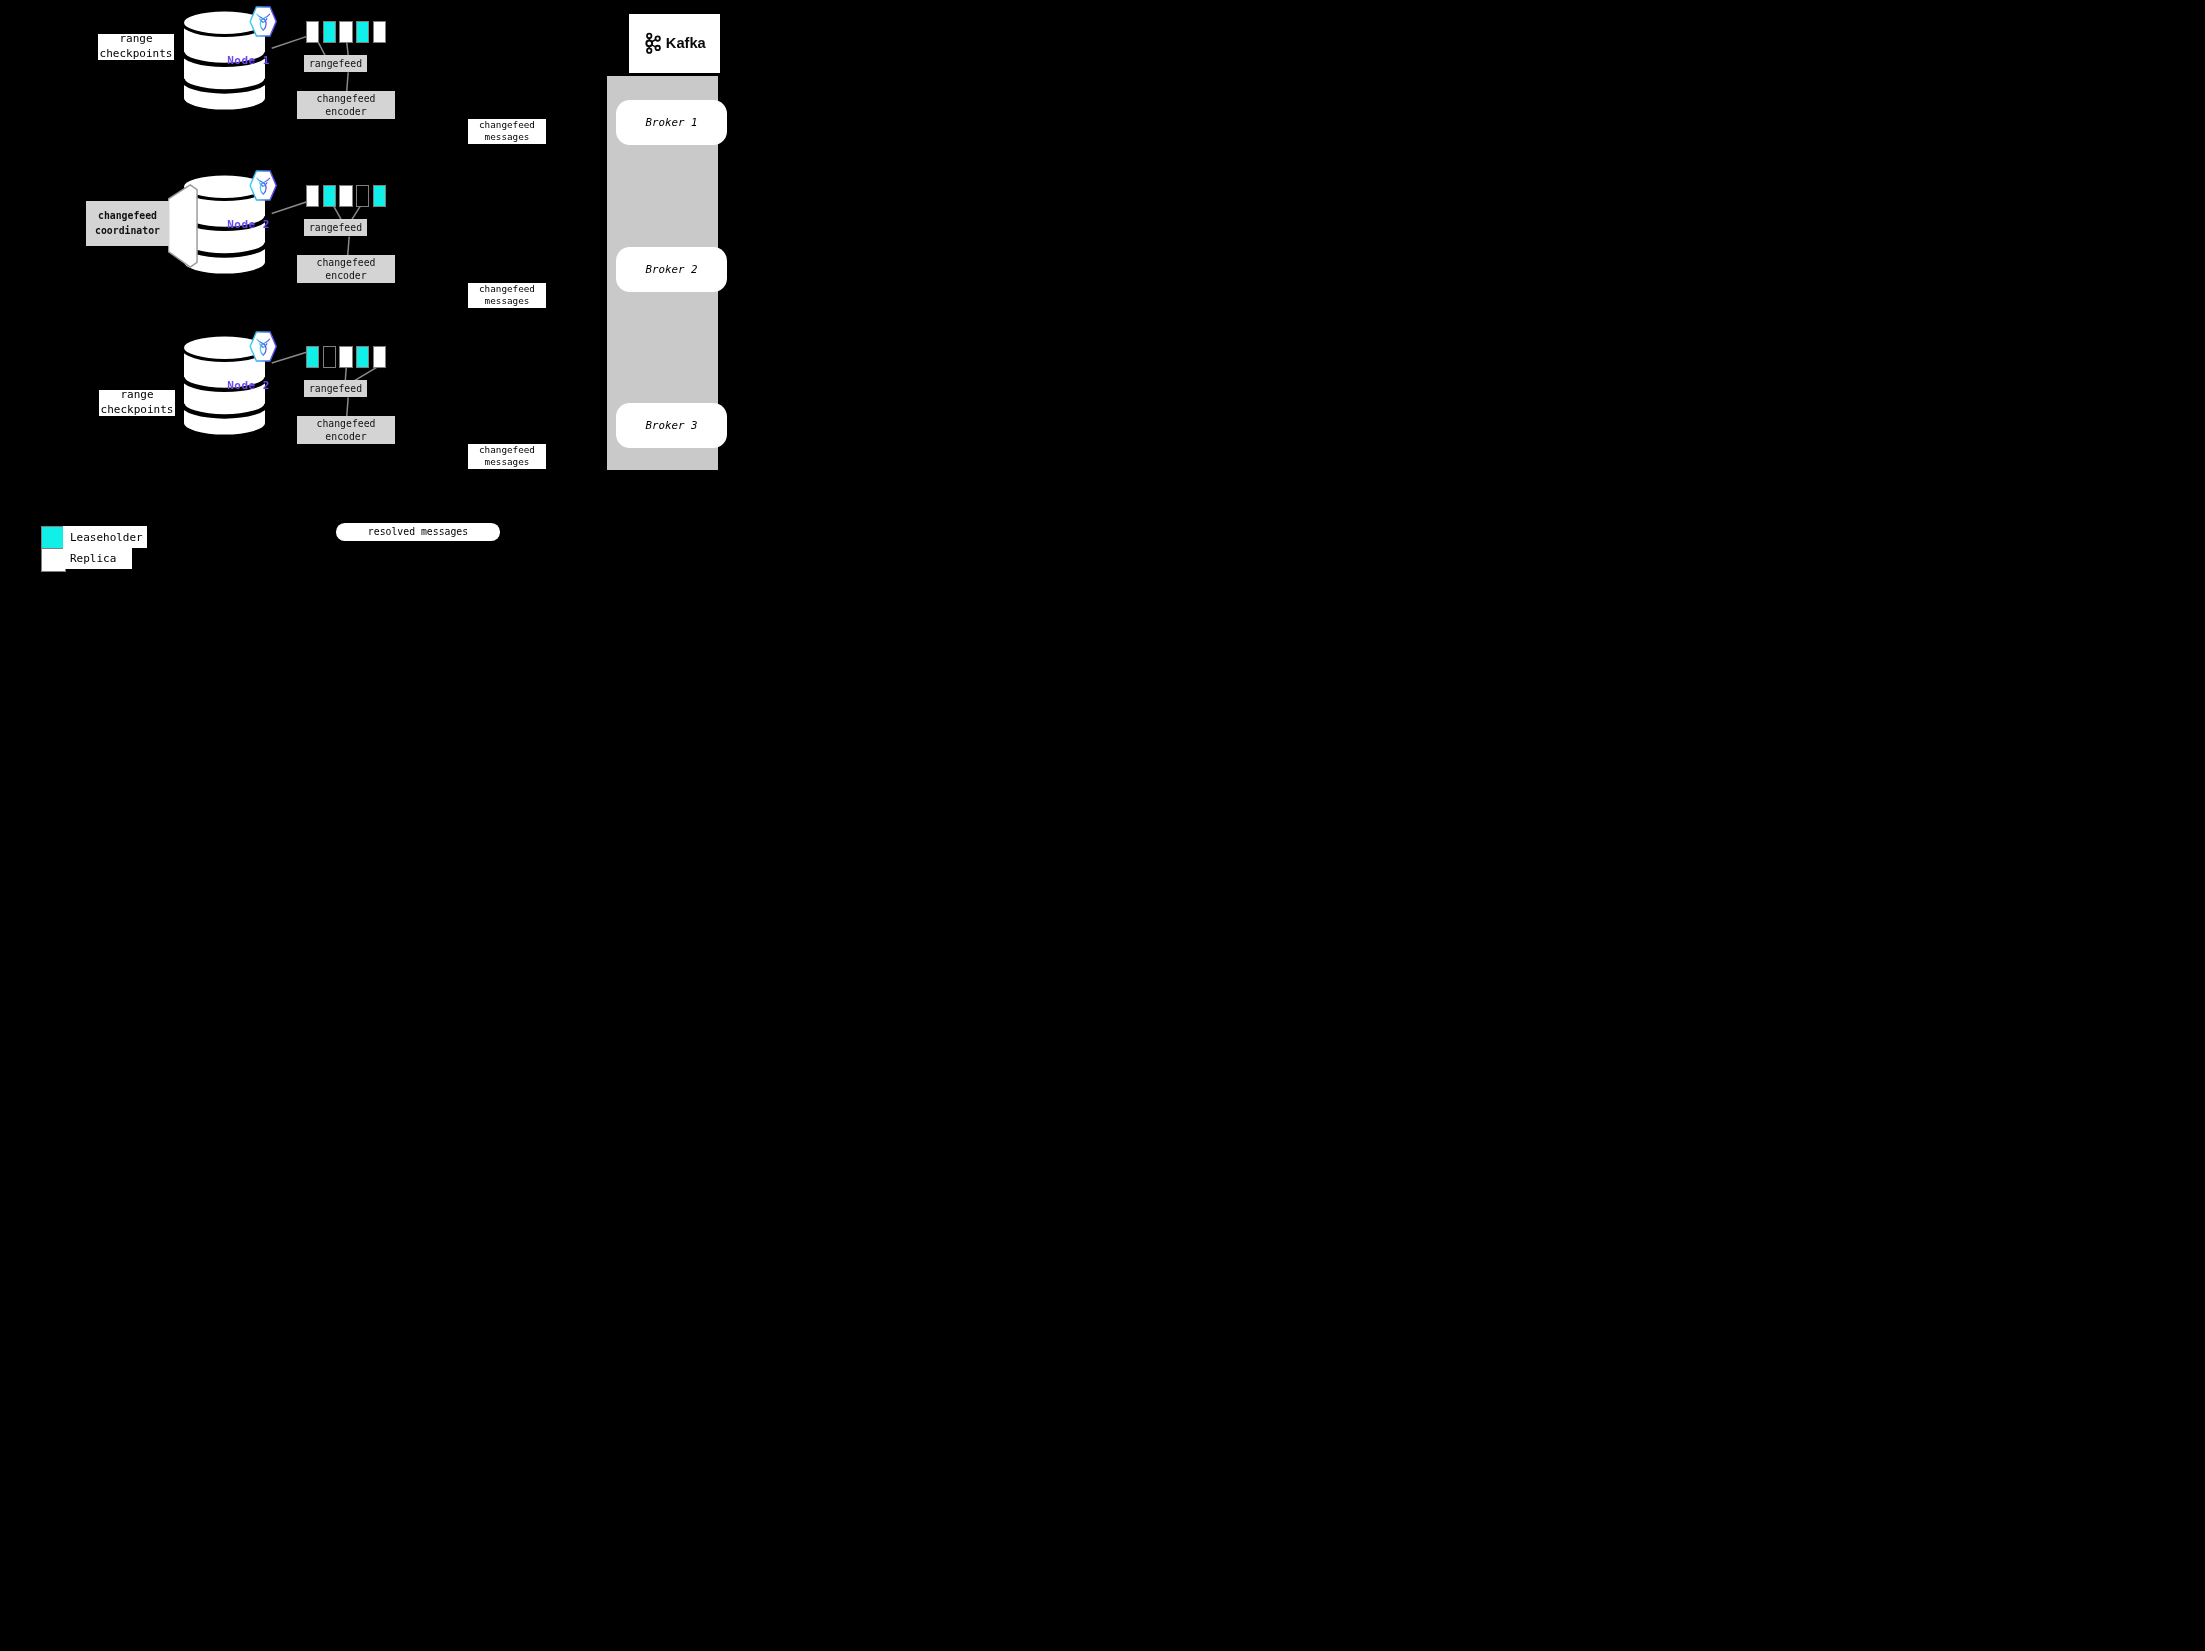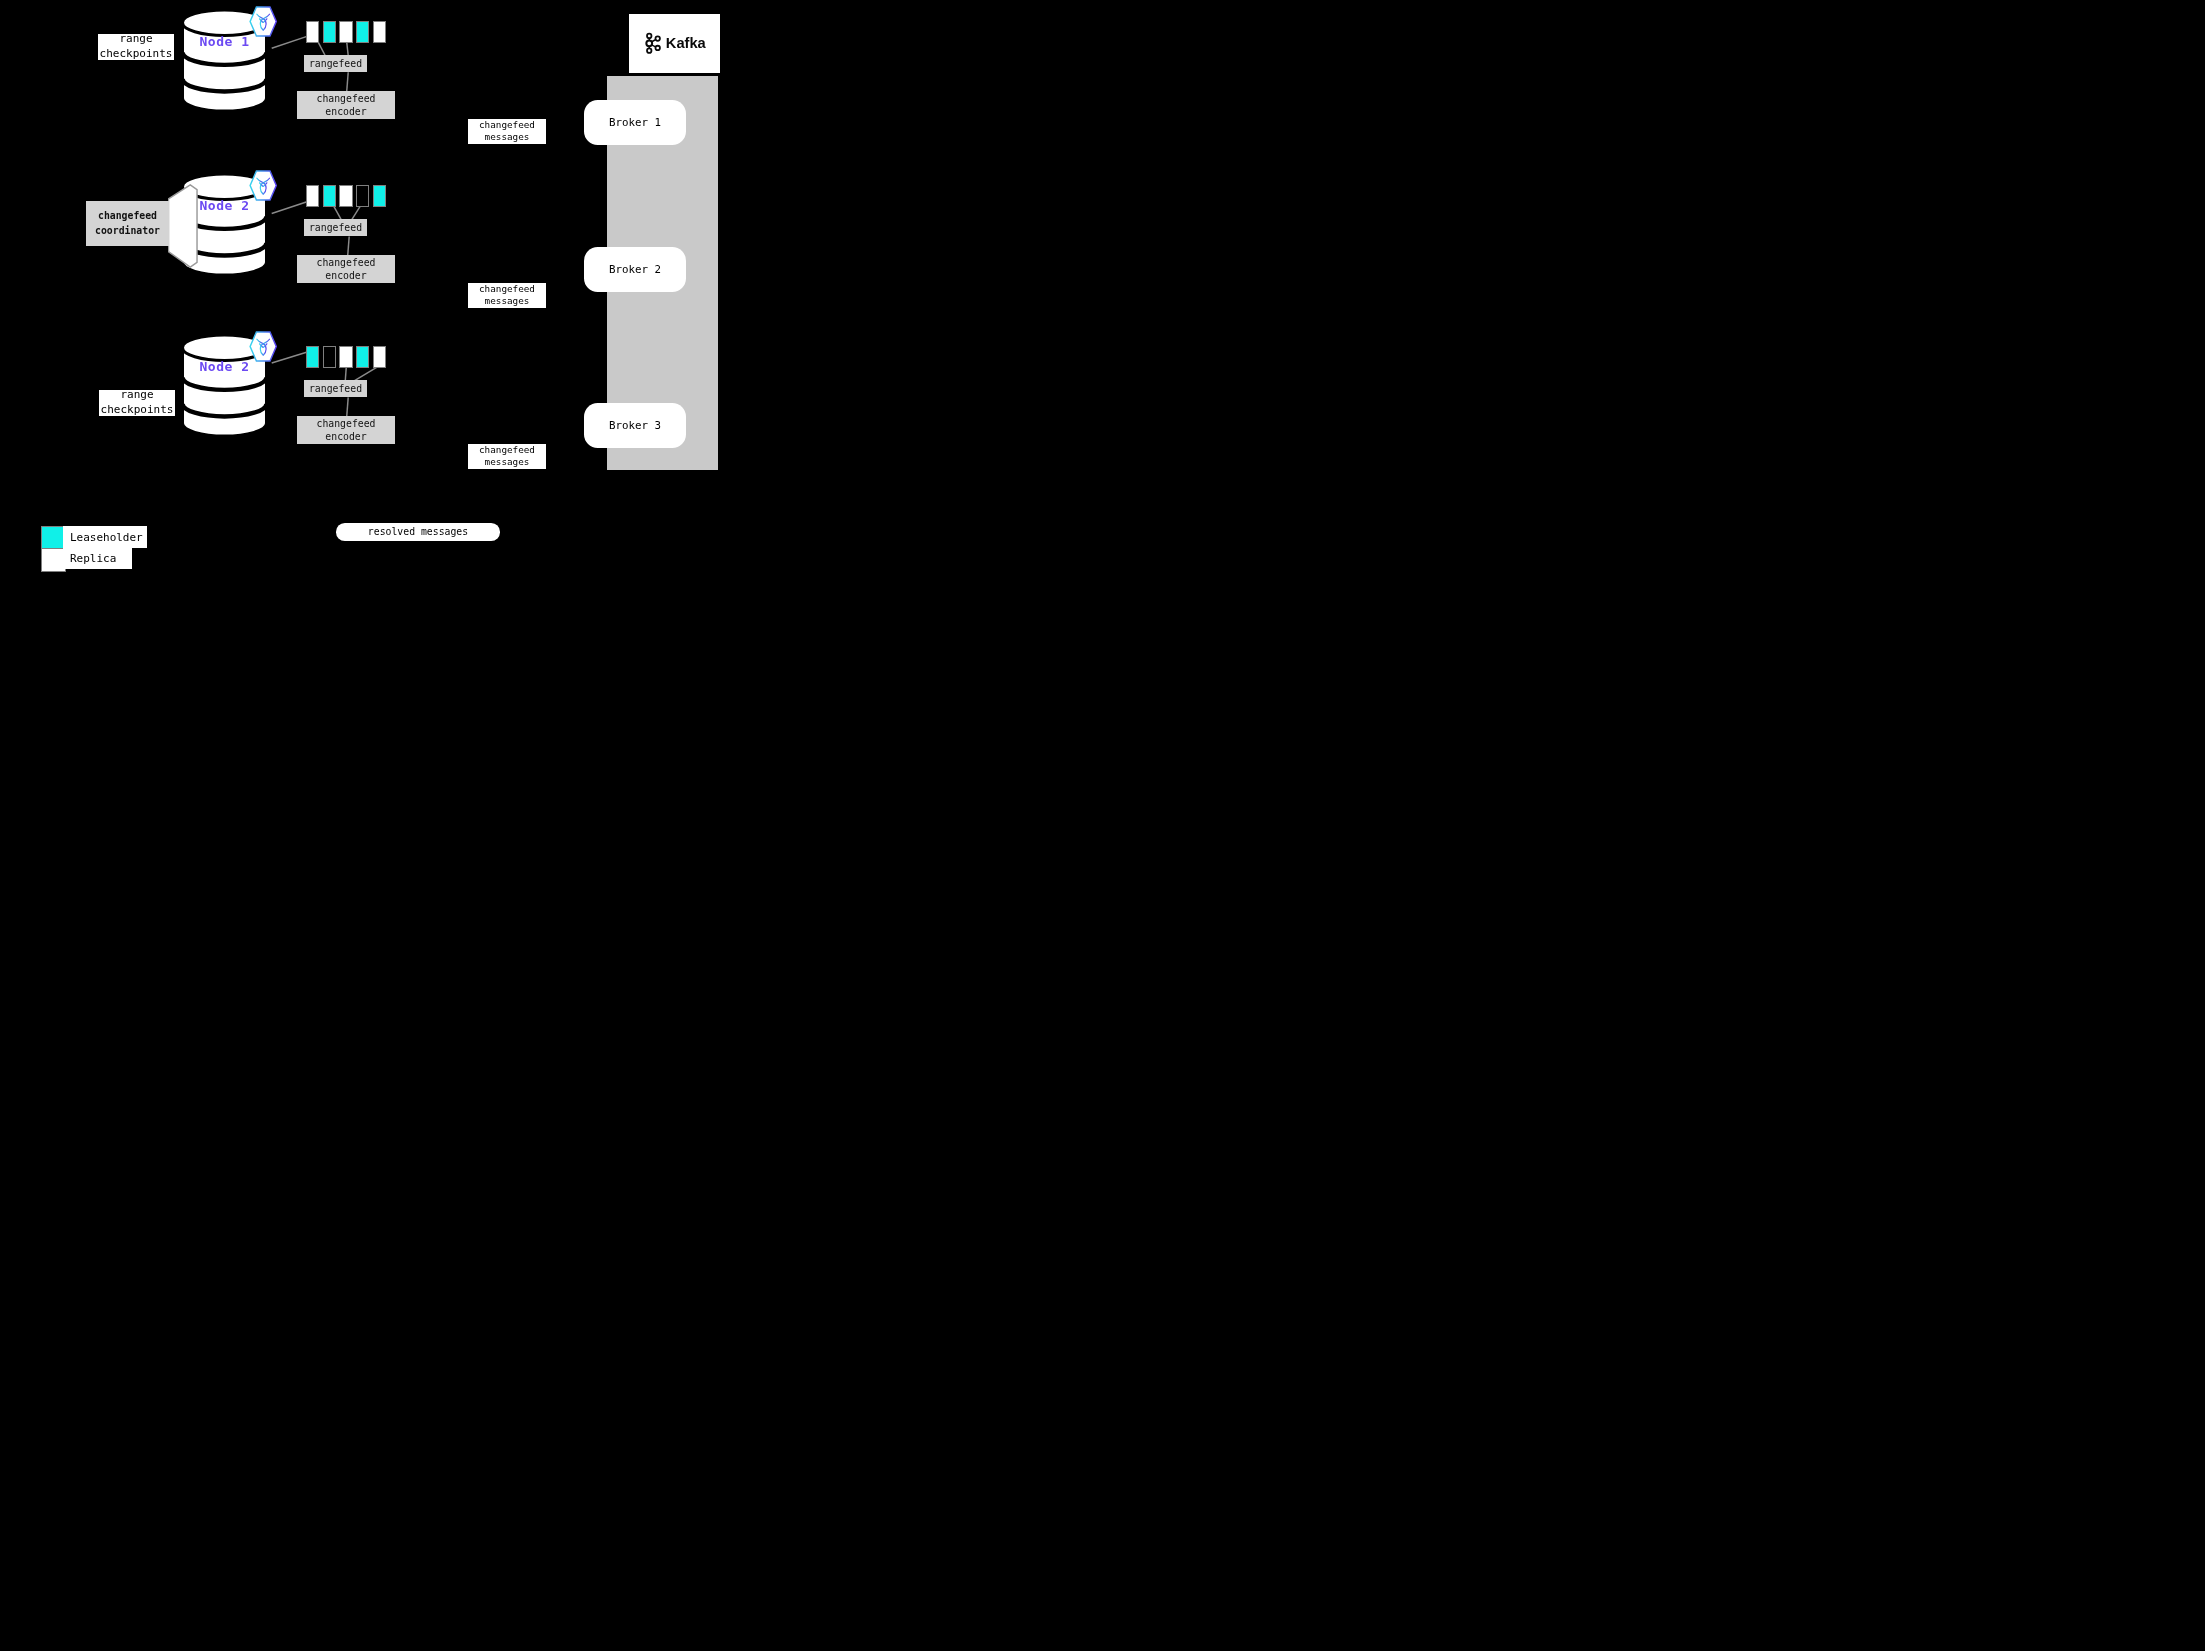--- a/index.html
+++ b/index.html
@@ -5,22 +5,22 @@
 <style>
   html,body{margin:0;padding:0;background:#000;}
   #canvas{position:relative;width:769px;height:576px;background:var(--background,#000);
           font-family:"DejaVu Sans Mono",monospace;overflow:hidden;}
   .abs{position:absolute;}
 
   
   .noderow{position:absolute;left:0;width:769px;height:0;top:var(--y);}
 
   .cyl{position:absolute;left:179px;top:7.4px;width:91px;height:107px;}
-  .node-label{position:absolute;left:179px;top:34px;width:91px;text-align:center;
-              color:var(--node-label,#6c4af2);font-weight:bold;font-size:13px;letter-spacing:0.5px;}
+  .node-label{position:absolute;left:179px;top:54px;width:91px;text-align:right;
+              color:var(--node-label,#6c4af2);font-weight:bold;font-size:11px;letter-spacing:0.5px;}
   .hex{position:absolute;left:249px;top:6.4px;width:28.4px;height:31px;}
 
   .ranges{position:absolute;left:306px;top:20.6px;display:flex;gap:3.4px;}
   .rbox{width:11.3px;height:20.6px;border:1.5px solid var(--border-gray,#7f7f7f);background:var(--replica,#fff);}
   .rbox.leaseholder{background:var(--leaseholder,#10f0e8);}
   .rbox.empty{background:transparent;}
 
   .graybox{background:var(--box-gray,#d4d4d4);color:#111;display:flex;flex-direction:column;
            align-items:center;justify-content:center;text-align:center;}
   .rangefeed{position:absolute;left:304px;top:55px;width:63px;height:17px;font-size:9.8px;}
@@ -35,22 +35,22 @@
   #chkpt3{left:99px;top:390px;}
 
   #coordinator{left:86px;top:201px;width:83px;height:45px;font-weight:bold;font-size:9.8px;line-height:1.45;}
   #coord-flag{left:168px;top:184px;width:30px;height:84px;}
 
   
   #kafka-logo-box{left:617px;top:13.7px;width:91px;height:59px;background:#fff;display:flex;
                   align-items:center;justify-content:center;gap:3px;margin-left:12px;}
   #kafka-word{font-family:"Liberation Sans",sans-serif;font-weight:bold;font-size:14.7px;color:#0a0a0a;}
   #kafka-container{left:607px;top:76px;width:111px;height:394px;background:var(--container-gray,#c9c9c9);}
-  .broker{position:absolute;left:584px;width:102px;height:45px;background:#fff;border-radius:13.7px;
-          display:flex;align-items:center;justify-content:center;font-size:10.8px;color:#000;}
+  .broker{position:absolute;left:616px;width:111px;height:45px;background:#fff;border-radius:13.7px;
+          display:flex;align-items:center;justify-content:center;font-size:10.8px;color:#000;font-style:italic;}
   #broker-1{top:100px;} #broker-2{top:247px;} #broker-3{top:403px;}
 
   #resolved{left:336px;top:523px;width:164px;height:17.6px;background:#fff;border-radius:8.8px;
             display:flex;align-items:center;justify-content:center;font-size:9.8px;color:#000;}
 
   
   .lg-swatch{position:absolute;left:41px;width:22.6px;height:22px;border:1.5px solid var(--border-gray,#7f7f7f);}
   #lg-swatch-0{top:526px;background:var(--leaseholder,#10f0e8);}
   #lg-swatch-1{top:548px;background:#fff;}
   .lg-label{position:absolute;background:#fff;color:#000;display:flex;align-items:center;

